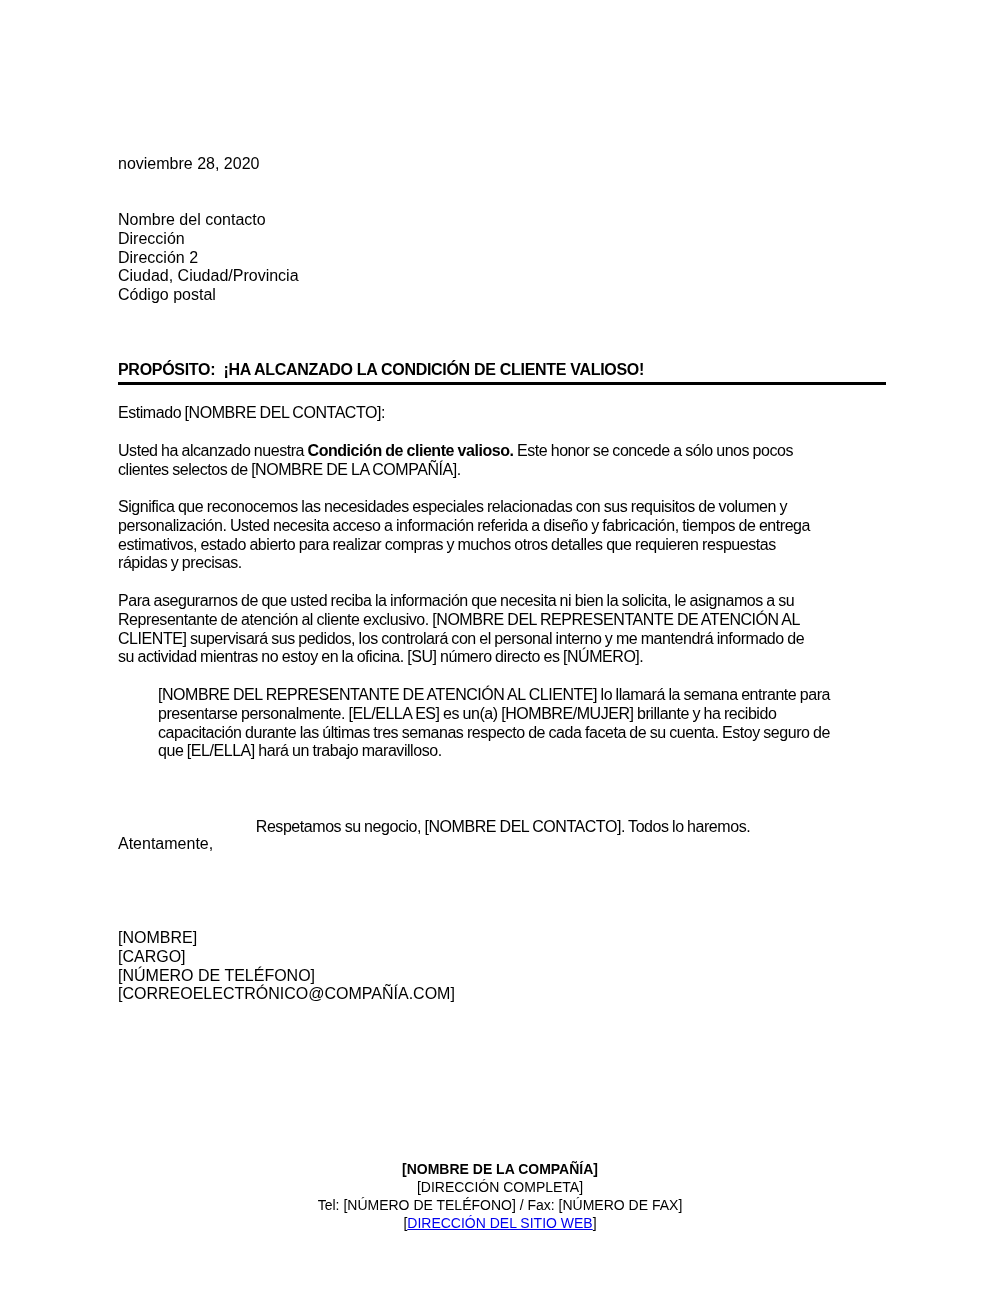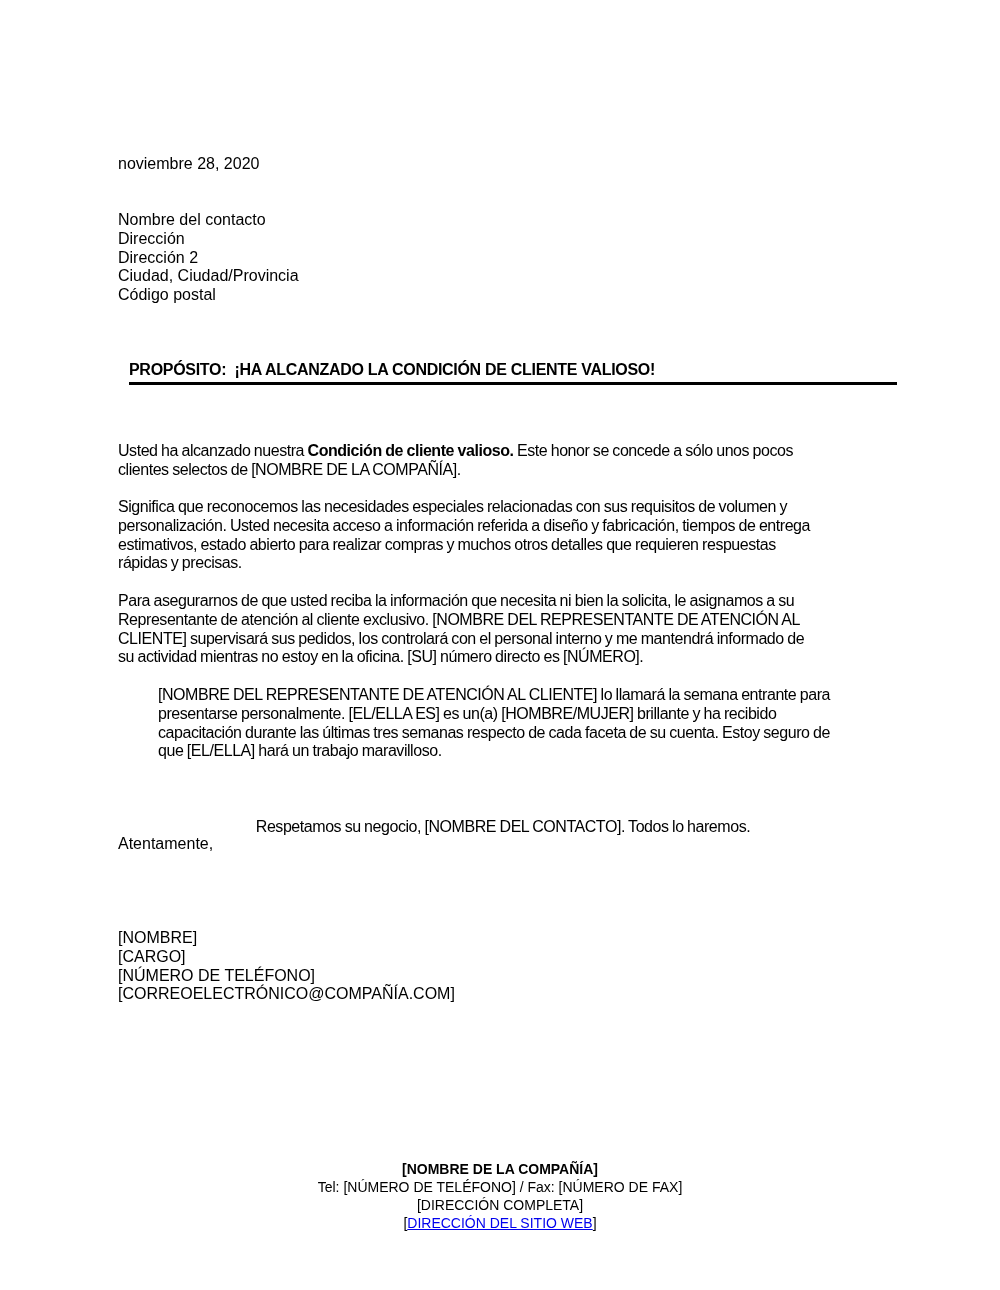--- a/index.html
+++ b/index.html
@@ -1,21 +1,21 @@
 <!DOCTYPE html>
 <html><head>
 <meta charset="utf-8">
 <style>
   html, body { margin: 0; padding: 0; background: #ffffff; }
   body { width: 1000px; height: 1290px; position: relative; overflow: hidden; color: #000; }
   .page { position: absolute; left: 0; top: 0; width: 1000px; height: 1290px; }
   .regular { font-family: "Liberation Sans", sans-serif; font-size: 16px; line-height: 18.8px; }
   .abs { position: absolute; left: 118px; }
   .line { display: block; white-space: nowrap; }
-  .subject { position: absolute; left: 118px; top: 360px; width: 768px; font-family: "Liberation Sans", sans-serif; font-weight: bold; font-size: 16px; line-height: 19px; letter-spacing: -0.3px; border-bottom: 3px solid #000; padding-bottom: 3px; margin-left: 11px; }
+  .subject { position: absolute; left: 118px; top: 360px; width: 768px; font-family: "Liberation Sans", sans-serif; font-weight: bold; font-size: 16px; line-height: 19px; letter-spacing: -0.3px; border-bottom: 3px solid #000; padding-bottom: 3px; }
   .para { position: absolute; left: 118px; width: 770px; font-family: "Liberation Sans", sans-serif; font-size: 16px; line-height: 18.8px; letter-spacing: -0.45px; word-spacing: -0.5px; }
   .para .line { white-space: nowrap; }
   .footer { position: absolute; left: 0; width: 1000px; top: 1160px; text-align: center; font-family: "Liberation Sans", sans-serif; font-size: 14px; line-height: 18px; }
   .footer .bold { font-weight: bold; text-align: center; }
   .footer a { color: #1a0dab; color: #0000ee; text-decoration: underline; }
 </style>
 </head>
 <body>
 
 <div class="page">
@@ -29,20 +29,23 @@
     <span class="line">Dirección</span>
     <span class="line">Dirección 2</span>
     <span class="line">Ciudad, Ciudad/Provincia</span>
     <span class="line">Código postal</span>
   </div>
 
   <div class="subject">
     <span style="white-space:pre;">PROPÓSITO:  ¡HA ALCANZADO LA CONDICIÓN DE CLIENTE VALIOSO!</span>
   </div>
 
+  <div class="para" style="top:404px;">
+    <span class="line">Estimado [NOMBRE DEL CONTACTO]:</span>
+  </div>
 
   <div class="para" style="top:442px;">
     <span class="line"><span style="white-space:pre;">Usted ha alcanzado nuestra </span><b>Condición de cliente valioso.</b><span style="white-space:pre;"> Este honor se concede a sólo unos pocos</span></span>
     <span class="line">clientes selectos de [NOMBRE DE LA COMPAÑÍA].</span>
   </div>
 
   <div class="para" style="top:498px;">
     <span class="line">Significa que reconocemos las necesidades especiales relacionadas con sus requisitos de volumen y</span>
     <span class="line">personalización. Usted necesita acceso a información referida a diseño y fabricación, tiempos de entrega</span>
     <span class="line">estimativos, estado abierto para realizar compras y muchos otros detalles que requieren respuestas</span>
@@ -73,18 +76,18 @@
 
   <div class="abs regular" style="top:929px;">
     <span class="line">[NOMBRE]</span>
     <span class="line">[CARGO]</span>
     <span class="line">[NÚMERO DE TELÉFONO]</span>
     <span class="line">[CORREOELECTRÓNICO@COMPAÑÍA.COM]</span>
   </div>
 
   <div class="footer">
     <div class="bold">[NOMBRE DE LA COMPAÑÍA]</div>
+    <div>[DIRECCIÓN COMPLETA]</div>
     <div>Tel: [NÚMERO DE TELÉFONO] / Fax: [NÚMERO DE FAX]</div>
-    <div>[DIRECCIÓN COMPLETA]</div>
     <div><span>[</span><a href="#">DIRECCIÓN DEL SITIO WEB</a><span>]</span></div>
   </div>
 
 </div>
 
 </body></html>

